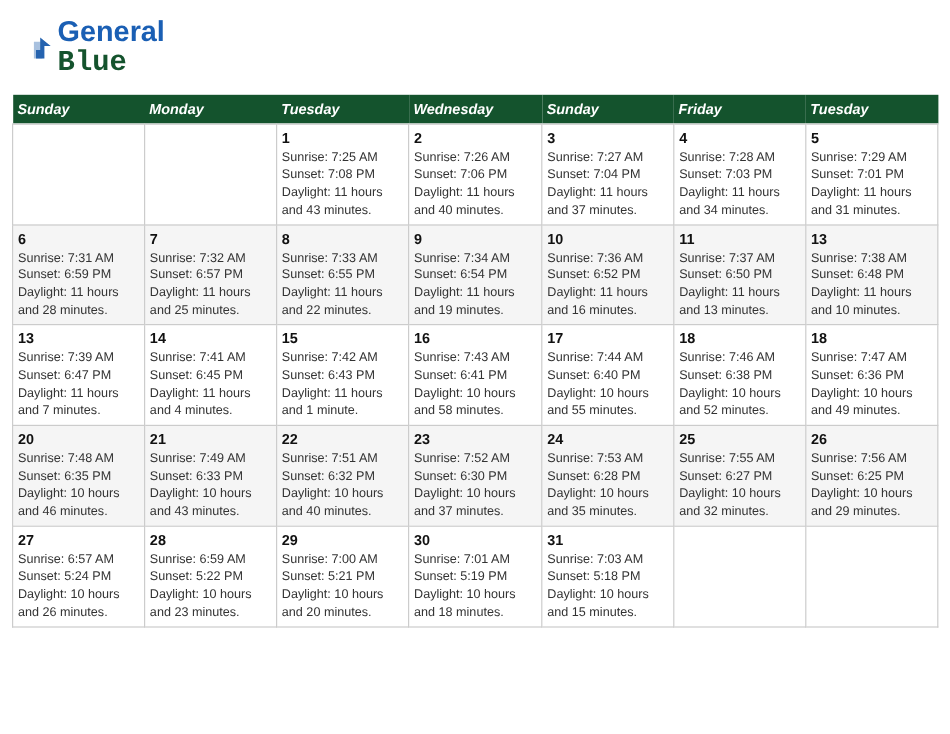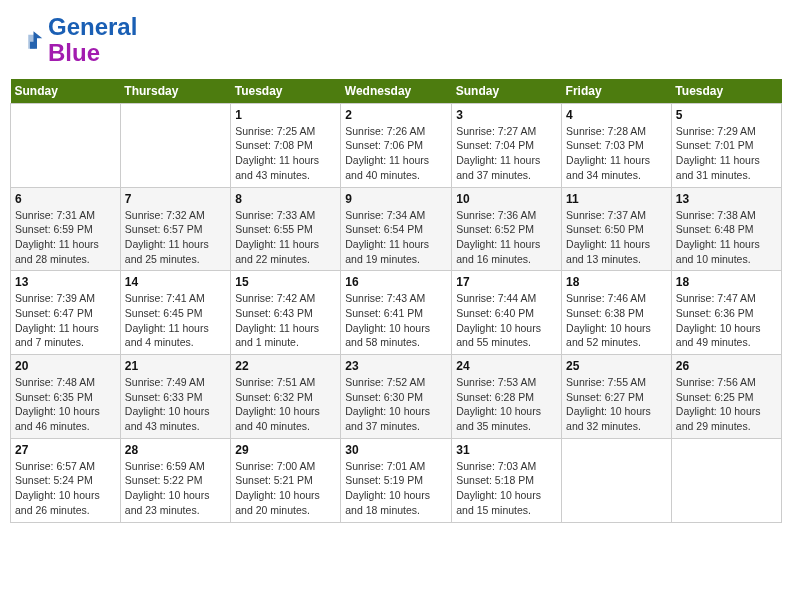--- a/index.html
+++ b/index.html
@@ -42,26 +42,27 @@
     .subtitle {
       font-size: 14px;
       color: #555;
     }
     table {
       width: 100%;
       border-collapse: collapse;
       font-size: 11px;
     }
     thead tr th {
-      background-color: #4d7c0f;
+      background-color: #14532d;
       color: #fff;
       padding: 5px 4px;
       text-align: left;
       font-size: 12px;
       font-weight: bold;
+      font-style: italic;
     }
     tbody tr td {
       border: 1px solid #ccc;
       vertical-align: top;
       padding: 4px;
       width: 113px;
       min-height: 70px;
       background: #fff;
     }
     tbody tr:nth-child(even) td {
@@ -84,30 +85,30 @@
 <body>
 
 <div class="header">
   <div class="logo">
     <svg class="logo-icon" viewBox="0 0 32 32">
       <polygon points="20,6 30,14 24,14 24,26 16,26 16,18 20,18" fill="#2563b0"></polygon>
       <polygon points="14,10 22,10 22,26 14,26" fill="#2563b0" opacity="0.4"></polygon>
     </svg>
     <div class="logo-text">
       <div><span>General</span></div>
-      <div style="color:#a21caf;">Blue</div>
+      <div style="color:#14532d;font-family:Liberation Mono, monospace;">Blue</div>
     </div>
   </div>
 </div>
 
 <table>
   <thead>
     <tr>
     <th>Sunday</th>
-        <th>Thursday</th>
+        <th>Monday</th>
         <th>Tuesday</th>
         <th>Wednesday</th>
         <th>Sunday</th>
         <th>Friday</th>
         <th>Tuesday</th>
       </tr>
   </thead>
   <tbody id="calendar-body">
   <tr>
         <td class="empty-cell"></td>

